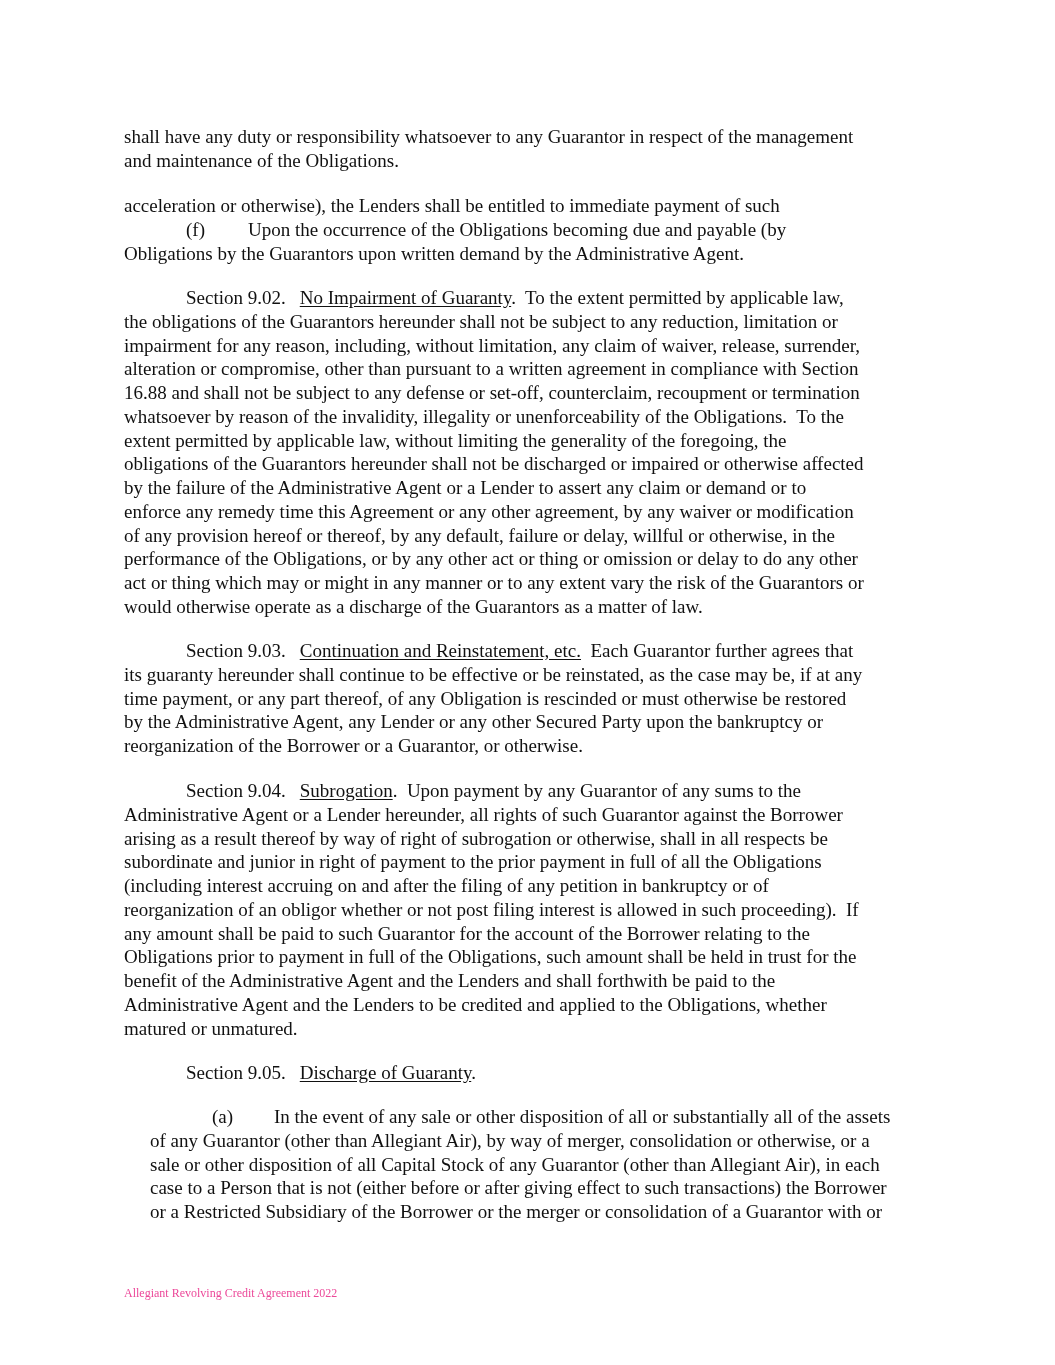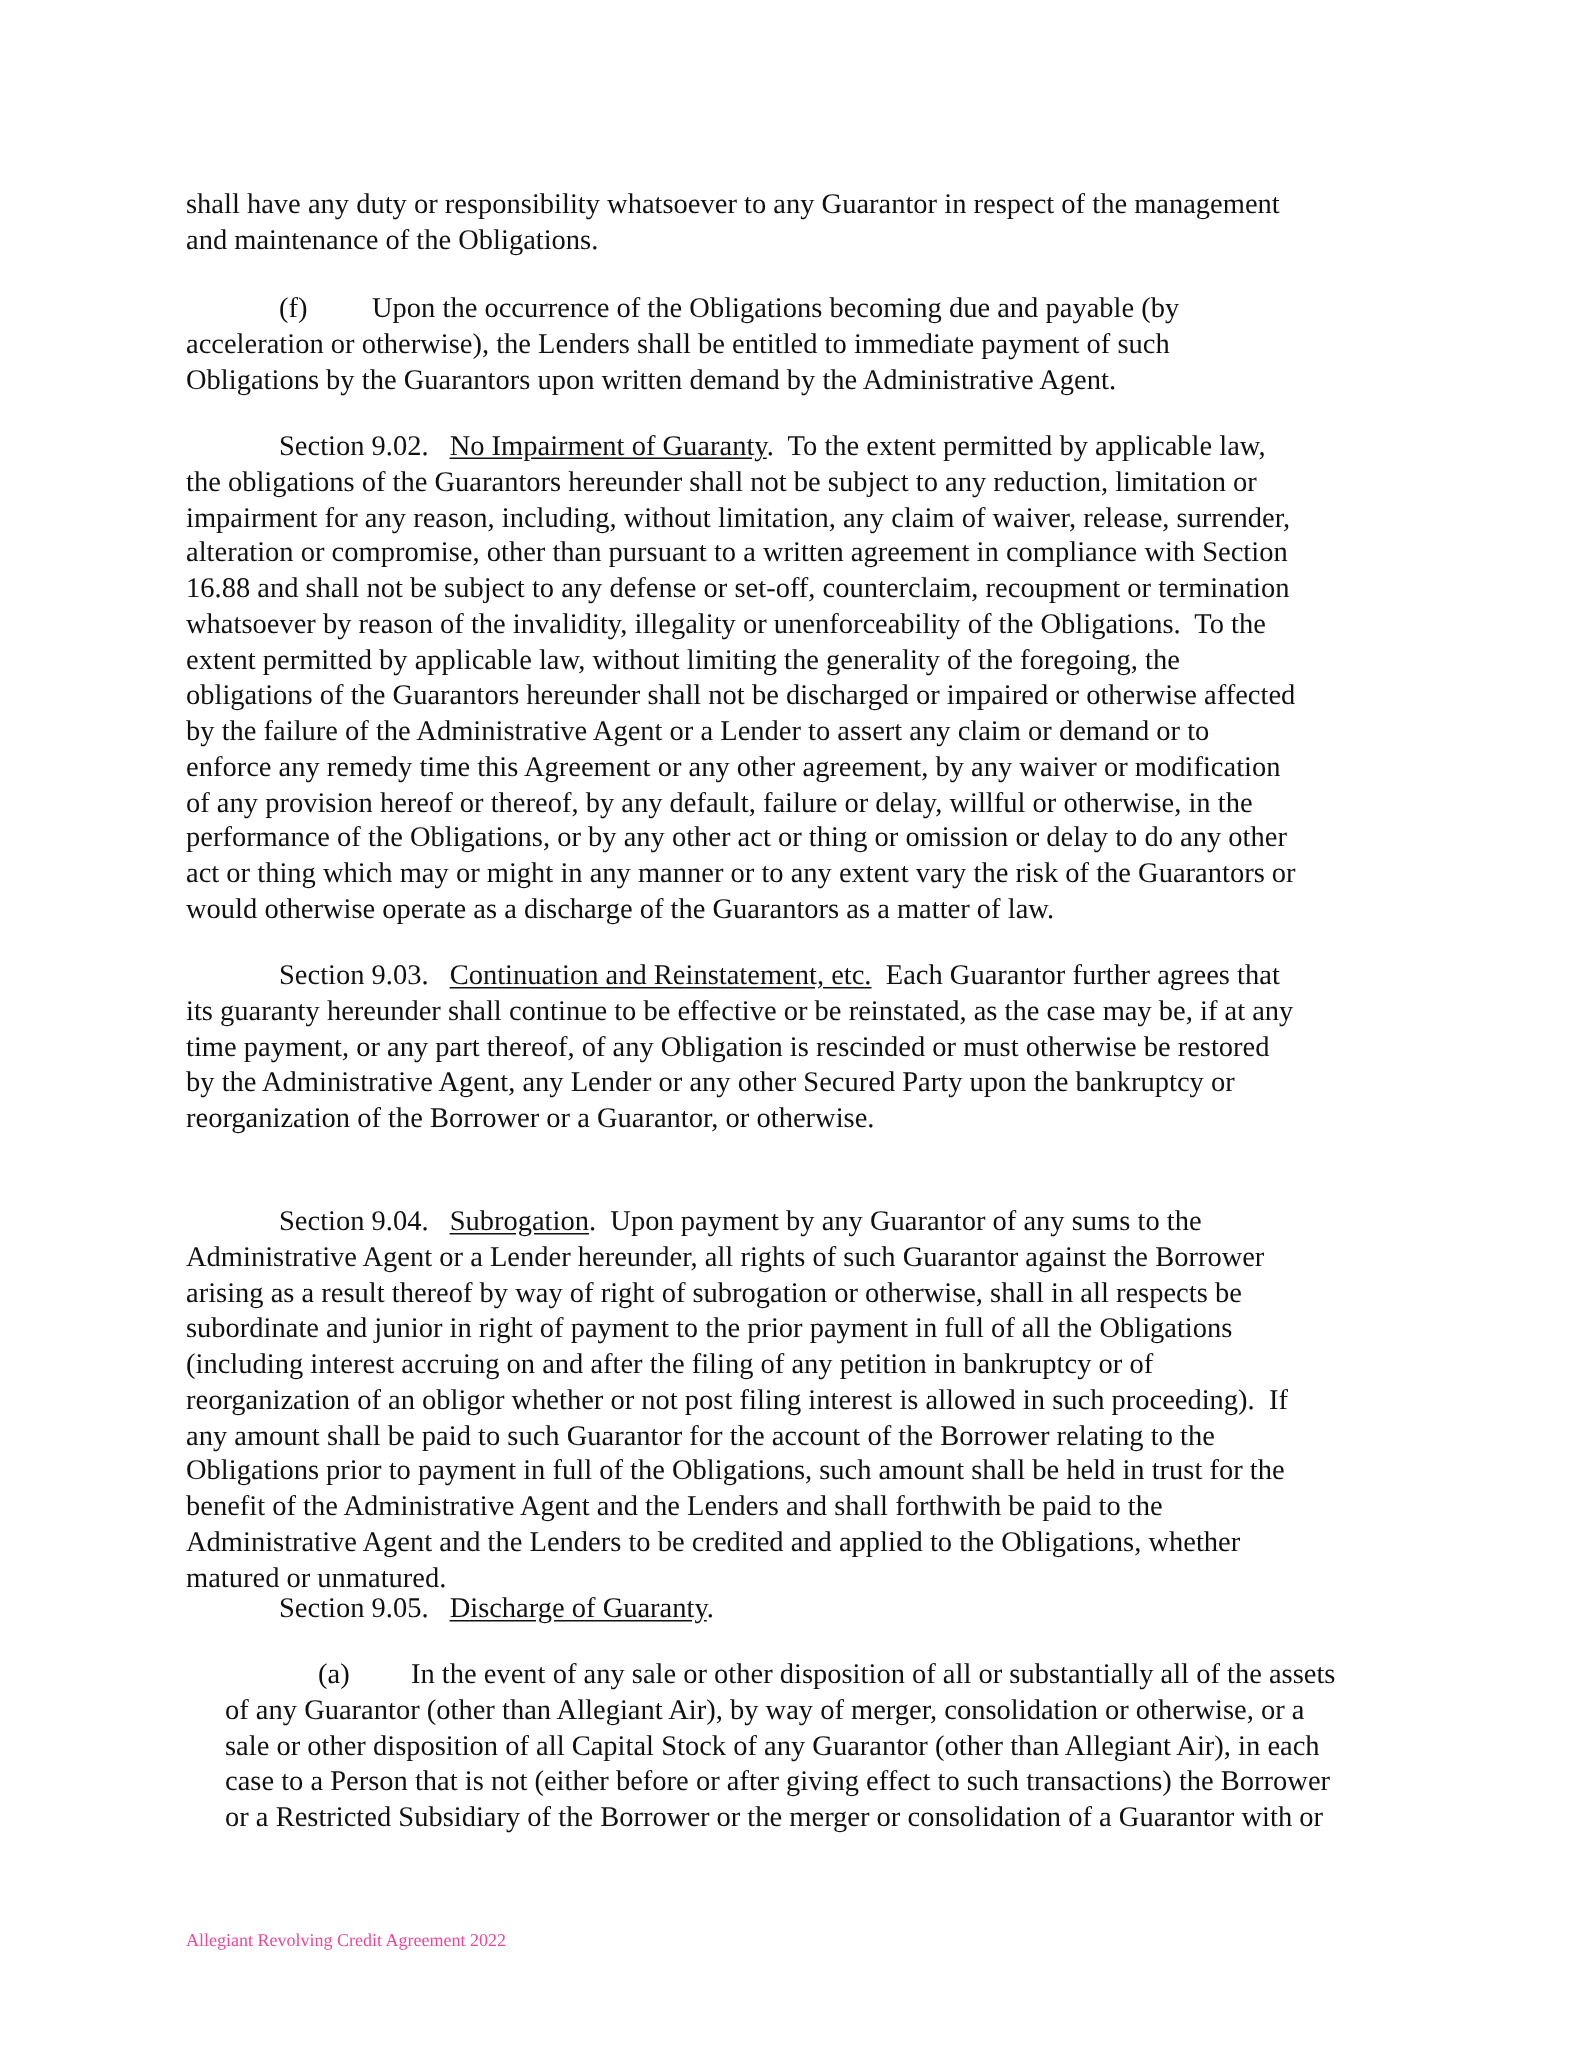--- a/index.html
+++ b/index.html
@@ -26,22 +26,22 @@
 <body>
 
 <div class="page">
 
   <div class="para" style="top:125px;">
     <span class="line">shall have any duty or responsibility whatsoever to any Guarantor in respect of the management</span>
     <span class="line">and maintenance of the Obligations.</span>
   </div>
 
   <div class="para" style="top:194px;">
+    <span class="line">acceleration or otherwise), the Lenders shall be entitled to immediate payment of such</span>
     <span class="line indent"><span class="tab">(f)</span><span>Upon the occurrence of the Obligations becoming due and payable (by</span></span>
-    <span class="line">acceleration or otherwise), the Lenders shall be entitled to immediate payment of such</span>
     <span class="line">Obligations by the Guarantors upon written demand by the Administrative Agent.</span>
   </div>
 
   <div class="para" style="top:286px;">
     <span class="line indent"><span>Section 9.02.</span><span class="tab-sec"></span><u>No Impairment of Guaranty</u><span style="white-space:pre;">.  To the extent permitted by applicable law,</span></span>
     <span class="line">the obligations of the Guarantors hereunder shall not be subject to any reduction, limitation or</span>
     <span class="line">impairment for any reason, including, without limitation, any claim of waiver, release, surrender,</span>
     <span class="line">alteration or compromise, other than pursuant to a written agreement in compliance with Section</span>
     <span class="line">16.88 and shall not be subject to any defense or set-off, counterclaim, recoupment or termination</span>
     <span class="line" style="white-space:pre;">whatsoever by reason of the invalidity, illegality or unenforceability of the Obligations.  To the</span>
@@ -56,21 +56,21 @@
   </div>
 
   <div class="para" style="top:639px;">
     <span class="line indent"><span>Section 9.03.</span><span class="tab-sec"></span><u>Continuation and Reinstatement, etc.</u><span style="white-space:pre;">  Each Guarantor further agrees that</span></span>
     <span class="line">its guaranty hereunder shall continue to be effective or be reinstated, as the case may be, if at any</span>
     <span class="line">time payment, or any part thereof, of any Obligation is rescinded or must otherwise be restored</span>
     <span class="line">by the Administrative Agent, any Lender or any other Secured Party upon the bankruptcy or</span>
     <span class="line">reorganization of the Borrower or a Guarantor, or otherwise.</span>
   </div>
 
-  <div class="para" style="top:803px;">
+  <div class="para" style="top:779px;">
     <span class="line indent"><span>Section 9.04.</span><span class="tab-sec"></span><u>Subrogation</u><span style="white-space:pre;">.  Upon payment by any Guarantor of any sums to the</span></span>
     <span class="line">Administrative Agent or a Lender hereunder, all rights of such Guarantor against the Borrower</span>
     <span class="line">arising as a result thereof by way of right of subrogation or otherwise, shall in all respects be</span>
     <span class="line">subordinate and junior in right of payment to the prior payment in full of all the Obligations</span>
     <span class="line">(including interest accruing on and after the filing of any petition in bankruptcy or of</span>
     <span class="line" style="white-space:pre;font-family:Liberation Serif, serif;">reorganization of an obligor whether or not post filing interest is allowed in such proceeding).  If</span>
     <span class="line">any amount shall be paid to such Guarantor for the account of the Borrower relating to the</span>
     <span class="line">Obligations prior to payment in full of the Obligations, such amount shall be held in trust for the</span>
     <span class="line">benefit of the Administrative Agent and the Lenders and shall forthwith be paid to the</span>
     <span class="line">Administrative Agent and the Lenders to be credited and applied to the Obligations, whether</span>

